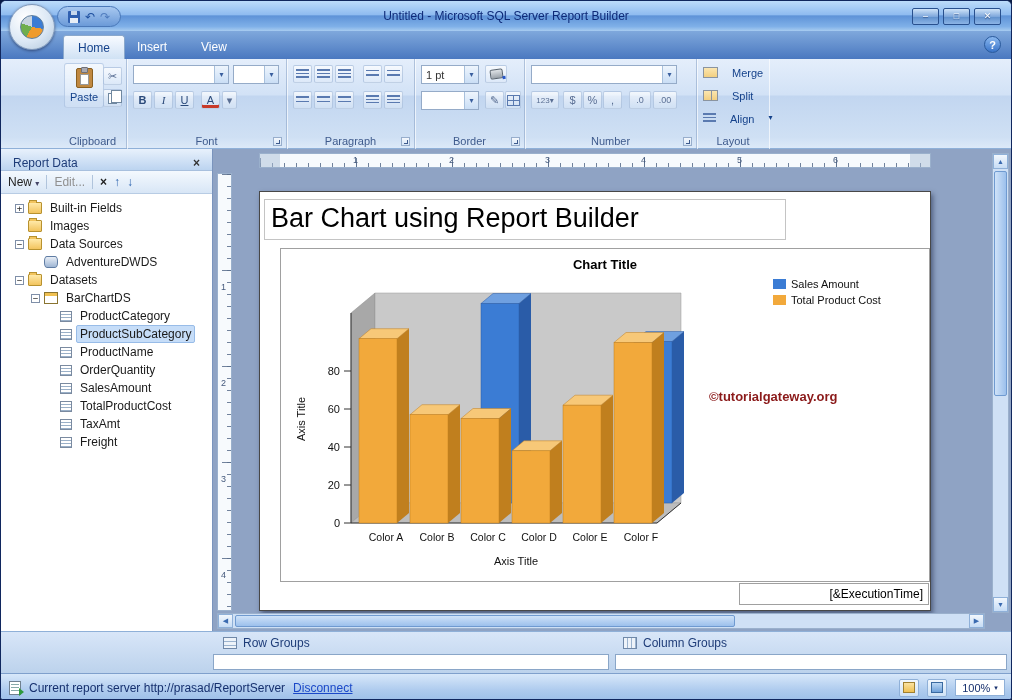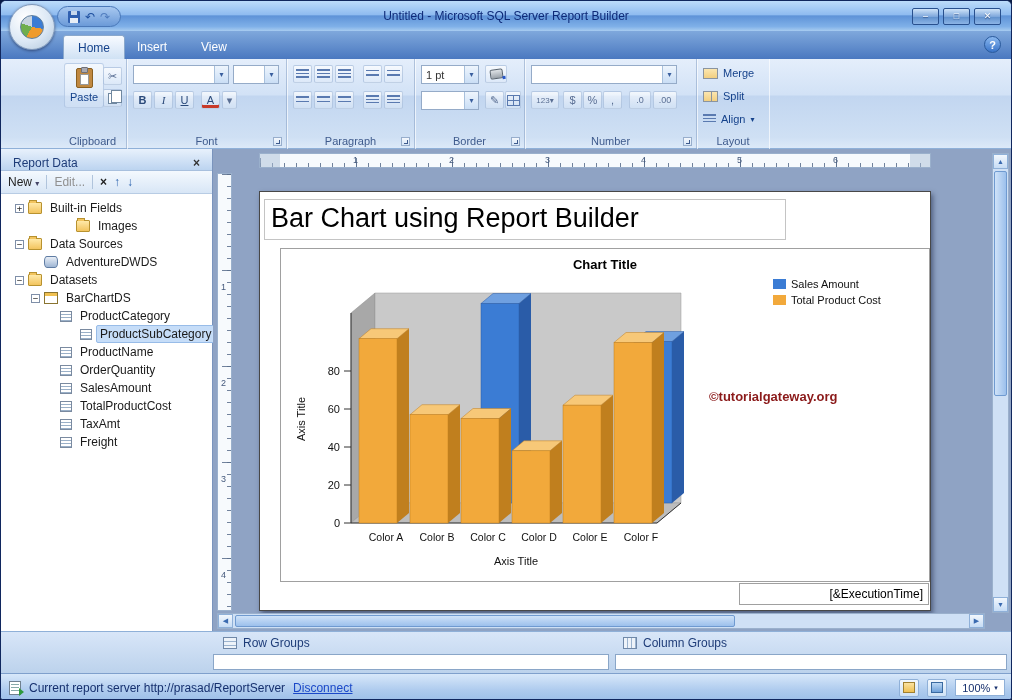--- a/index.html
+++ b/index.html
@@ -43,21 +43,21 @@
 .copy{position:relative;z-index:0;width:9px;height:11px;background:#fff;border:1px solid #7088a0}
 .copy::before{content:"";position:absolute;left:2px;top:-4px;width:9px;height:11px;background:#fff;border:1px solid #7088a0;z-index:-1}
 .bucket{position:relative;width:13px;height:10px;background:linear-gradient(#e0e4e8,#9aa2aa);border:1px solid #5a646e;border-radius:2px;transform:rotate(-8deg)}
 .bucket::after{content:"";position:absolute;right:-3px;bottom:-2px;width:3px;height:3px;background:#2858c8}
 .bgrid{position:relative;width:13px;height:11px;border:1px solid #5a7ab0}
 .bgrid::before{content:"";position:absolute;left:50%;top:0;bottom:0;width:1px;background:#5a7ab0}
 .bgrid::after{content:"";position:absolute;top:50%;left:0;right:0;height:1px;background:#5a7ab0}
 .lnline{width:34px;height:1px;background:#222;margin-top:8px;margin-left:4px}
 .mcells{position:relative;width:15px;height:11px;border:1px solid #8a94a0;background:linear-gradient(#fbe6b0,#f2cf80)}
 .mcells.split::before{content:"";position:absolute;left:50%;top:0;bottom:0;width:1px;background:#8a94a0}
-.lay-row{position:absolute;left:6px;display:flex;align-items:center;gap:5px;font-size:11px;color:#15428b}
+.lay-row{position:absolute;left:6px;display:flex;gap:14px;font-size:11px;color:#15428b}
 
 #reportdata{position:absolute;left:0;top:148px;width:212px;height:482px;background:#fff;border-right:1px solid #7a94bd}
 #rd-header{height:22px;background:linear-gradient(#e8f1fc,#bcd4f0);border-bottom:1px solid #a8c0de;display:flex;align-items:flex-end;padding:0 12px;color:#1e3c78}
 #rd-header .t{flex:1}
 #rd-toolbar{height:23px;background:linear-gradient(#f4f9fe,#d8e6f6);border-bottom:1px solid #b8cce4;display:flex;align-items:center;gap:7px;padding:0 7px;font-size:12px;color:#222}
 .vsep{width:1px;height:14px;background:#b0c4dc}
 .tree-row{display:flex;align-items:center;height:18px;white-space:nowrap;font-size:12px;color:#1a1a1a}
 .expander{width:9px;height:9px;border:1px solid #7f8fa8;background:#fff;font-size:9px;line-height:7px;text-align:center;display:inline-block;margin-right:4px;color:#333;font-family:"DejaVu Sans Mono",monospace;flex:none}
 .expander.empty{border:none;background:none}
 .ticon{width:14px;height:12px;display:inline-block;margin:0 4px 0 0;position:relative;flex:none}
@@ -269,21 +269,21 @@
       <span style="font-weight:bold">×</span>
       <span style="color:#2d64b0;font-weight:bold">↑</span>
       <span style="color:#2d64b0;font-weight:bold">↓</span>
     </div>
     <div id="tree" style="padding-top:5px">
         <div class="tree-row" style="padding-left: 14px;">
           <span class="expander">+</span>
           <span class="ticon folder"></span>
           <span class="tlabel">Built-in Fields</span>
         </div>
-        <div class="tree-row" style="padding-left: 14px; margin-left: 48px;">
+        <div class="tree-row" style="padding-left: 14px;">
           <span class="expander empty"></span>
           <span class="ticon folder"></span>
           <span class="tlabel">Images</span>
         </div>
         <div class="tree-row" style="padding-left: 14px;">
           <span class="expander">−</span>
           <span class="ticon folder"></span>
           <span class="tlabel">Data Sources</span>
         </div>
         <div class="tree-row" style="padding-left: 30px;">
@@ -299,21 +299,21 @@
         <div class="tree-row" style="padding-left: 30px;">
           <span class="expander">−</span>
           <span class="ticon dataset"></span>
           <span class="tlabel">BarChartDS</span>
         </div>
         <div class="tree-row" style="padding-left: 46px;">
           <span class="expander empty"></span>
           <span class="ticon field"></span>
           <span class="tlabel">ProductCategory</span>
         </div>
-        <div class="tree-row sel" style="padding-left: 66px;">
+        <div class="tree-row sel" style="padding-left: 46px;">
           <span class="expander empty"></span>
           <span class="ticon field"></span>
           <span class="tlabel">ProductSubCategory</span>
         </div>
         <div class="tree-row" style="padding-left: 46px;">
           <span class="expander empty"></span>
           <span class="ticon field"></span>
           <span class="tlabel">ProductName</span>
         </div>
         <div class="tree-row" style="padding-left: 46px;">

